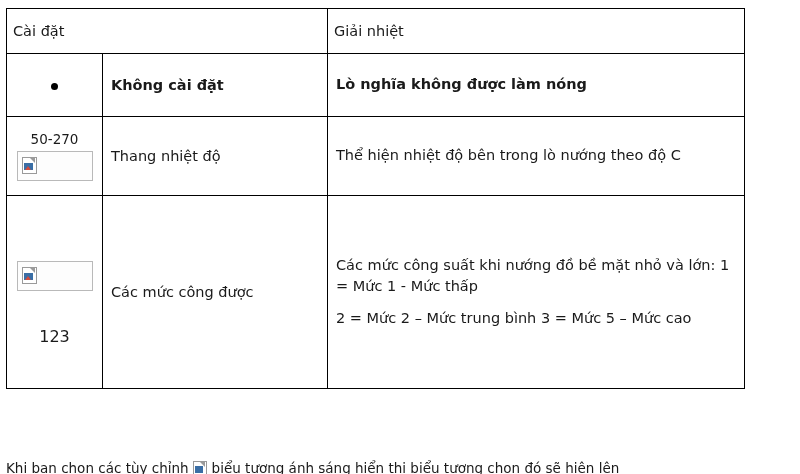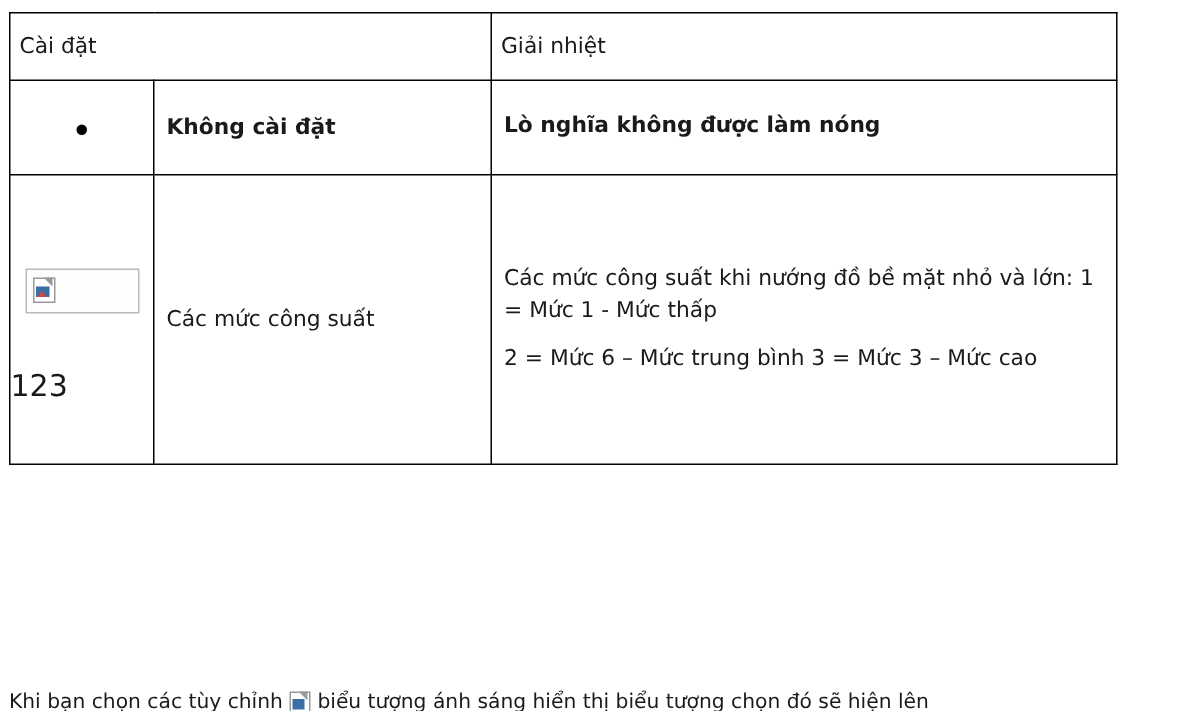--- a/index.html
+++ b/index.html
@@ -106,21 +106,22 @@
   .broken-img .glyph .pic::after {
     content: "";
     position: absolute;
     left: 1px; top: 3px;
     width: 0; height: 0;
     border-left: 3px solid transparent;
     border-right: 3px solid transparent;
     border-bottom: 4px solid #d24b3e;
   }
   .power-num {
-    font-size: 20px;
+    font-size: 16px;
+    text-align: center;
     padding-top: 34px;
     color: #1a1a1a;
   }
   .desc {
     padding: 4px 10px 4px 8px;
     line-height: 1.45;
   }
   .desc p {
     margin: 0 0 10px 0;
   }
@@ -178,39 +179,59 @@
         <td>
           <div class="label-mid">Không cài đặt</div>
         </td>
         <td>
           <div class="desc">
             <p>Lò nghĩa không được làm nóng</p>
           </div>
         </td>
       </tr>
 
+      <tr class="row-temp">
+        <td>
+          <div class="range-label">50-270</div>
+          <div class="broken-img">
+            <span class="glyph">
+              <span class="sheet"></span>
+              <span class="fold"></span>
+              <span class="pic"></span>
+            </span>
+          </div>
+        </td>
+        <td>
+          <div class="label-mid">Thang nhiệt độ</div>
+        </td>
+        <td>
+          <div class="desc">
+            <p>Thể hiện nhiệt độ bên trong lò nướng theo độ C</p>
+          </div>
+        </td>
+      </tr>
 
       <tr class="row-power">
         <td>
           <div class="broken-img" style="margin-top:22px;">
             <span class="glyph">
               <span class="sheet"></span>
               <span class="fold"></span>
               <span class="pic"></span>
             </span>
           </div>
           <div class="power-num">123</div>
         </td>
         <td>
-          <div class="label-mid">Các mức công suất</div>
+          <div class="label-mid">Các mức công được</div>
         </td>
         <td>
           <div class="desc">
             <p>Các mức công suất khi nướng đồ bề mặt nhỏ và lớn: 1 = Mức 1 - Mức thấp</p>
-            <p>2 = Mức 6 – Mức trung bình 3 = Mức 3 – Mức cao</p>
+            <p>2 = Mức 2 – Mức trung bình 3 = Mức 5 – Mức cao</p>
           </div>
         </td>
       </tr>
     </tbody>
   </table>
 
   <div class="footnote">
     <span>Khi bạn chọn các tùy chỉnh</span>
     <span class="fn-img">
       <span class="glyph" style="position:absolute;left:0;top:0;width:15px;height:15px;">

